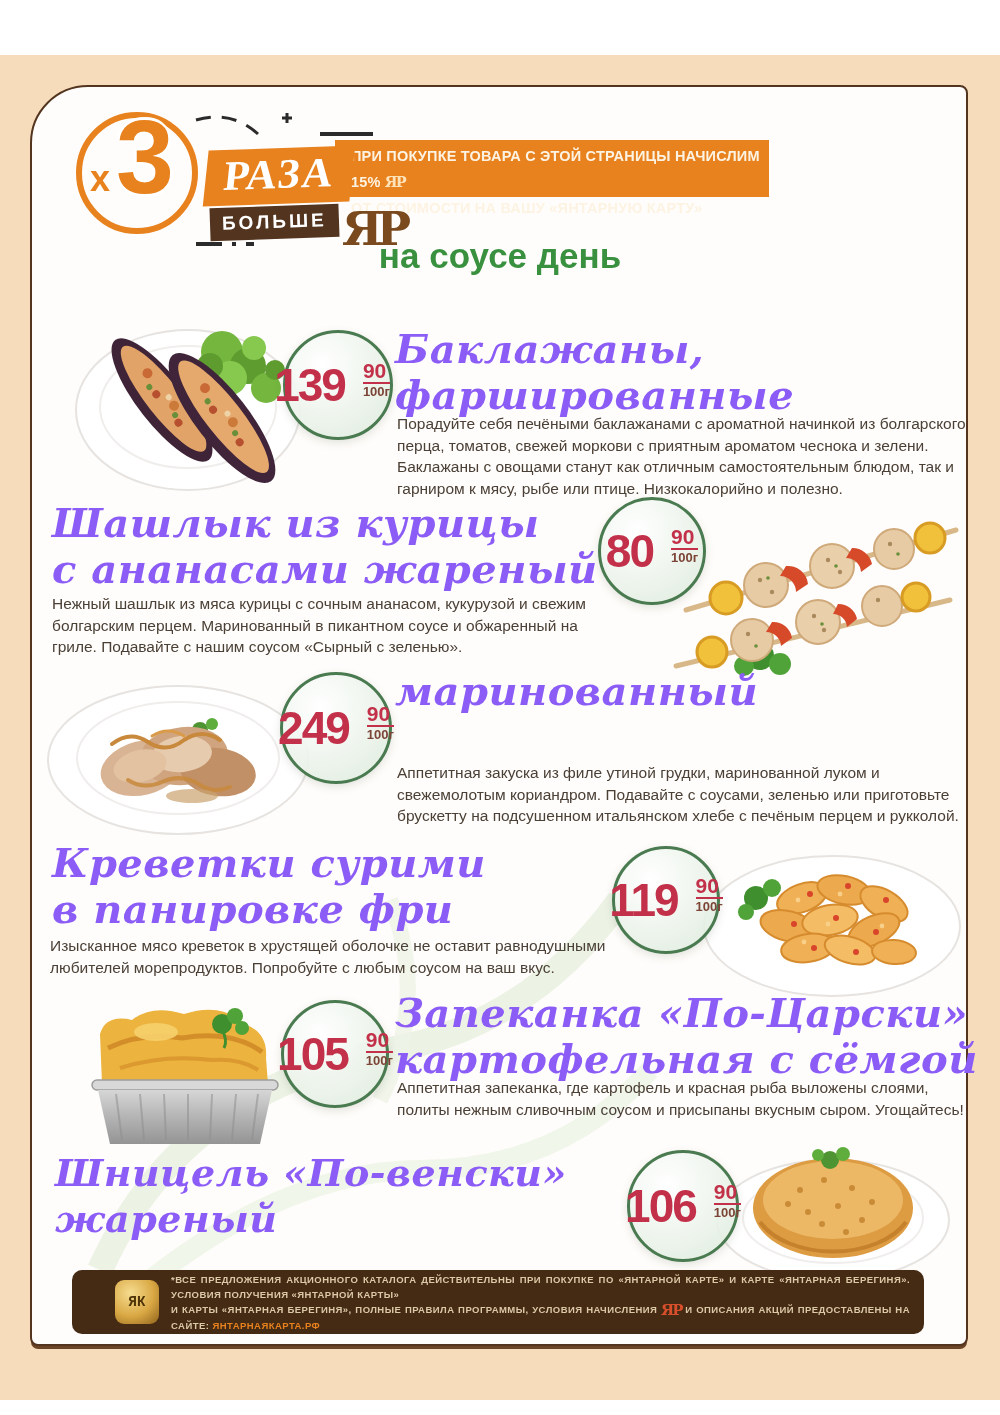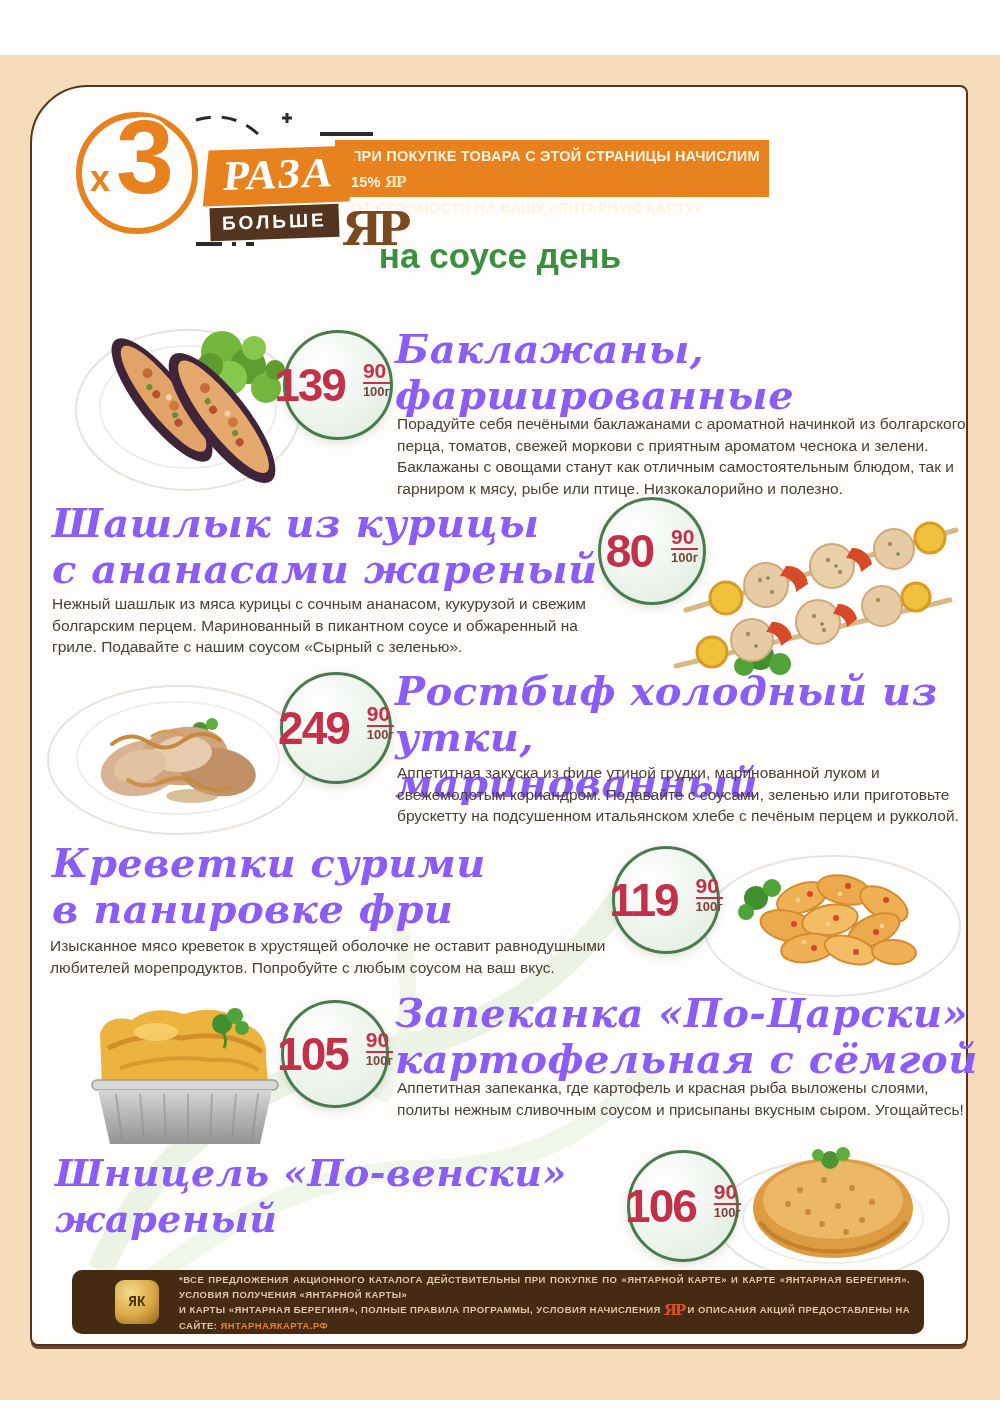--- a/index.html
+++ b/index.html
@@ -53,21 +53,21 @@
   .price-unit { display:block; font-size:13px; font-weight:700; color:#7c4436; line-height:1.25; }
   .dish-art { position:absolute; z-index:1; }
 
   
   .footer-bar { position:absolute; left:72px; top:1270px; width:852px; height:64px; background:#452a14;
                 border-radius:10px; display:flex; align-items:center; padding:0 14px 0 12px; z-index:3; }
   .footer-logo { width:44px; height:44px; border-radius:9px; flex:0 0 44px;
                  background:radial-gradient(circle at 35% 30%, #f6dc90 0%, #d9a844 55%, #8f621b 100%);
                  display:flex; align-items:center; justify-content:center;
                  font-family:Liberation Mono, monospace; font-weight:700; font-size:14px; color:#4f3408;margin-left:31px; }
-  .footer-text { flex:1; margin-left:20px; color:#dcc9a8; font-size:9.5px; line-height:15px;
+  .footer-text { flex:1; margin-left:12px; color:#dcc9a8; font-size:9.5px; line-height:15px;
                  letter-spacing:.45px; text-align:justify; font-weight:700; }
   .footer-text .yar2 { color:#d94f2b; font-family:"DejaVu Serif", serif; font-size:15px; letter-spacing:-2px; vertical-align:-2px; }
   .footer-site { color:#e8821e; font-weight:700; }
 </style>
 </head>
 <body>
 
 <div class="stage">
   <div class="peach-band"></div>
   <div class="panel"></div>
@@ -226,21 +226,20 @@
     <ellipse cx="150" cy="124" rx="26" ry="7" fill="#caa36f" opacity=".7"></ellipse>
   </svg>
   <div class="price-circle" style="left:280px; top:672px; width:112px; height:112px;">
     <span class="price-int">249</span>
     <span class="price-frac">
         <span class="price-cents">90</span>
         <span class="price-unit">100г</span>
       </span>
   </div>
   <div class="dish-title" style="left:395px; top:668px; width:585px;">
-    <div>Ростбиф холодный из утки,</div>
     <div>маринованный</div>
   </div>
   <div class="dish-desc" style="left:397px; top:762px; width:585px;">Аппетитная закуска из филе утиной грудки, маринованной луком и свежемолотым кориандром. Подавайте с соусами, зеленью или приготовьте брускетту на подсушенном итальянском хлебе с печёным перцем и рукколой.</div>
 
   <div class="dish-title" style="left:52px; top:840px; width:560px;">
     <div>Креветки сурими</div>
     <div>в панировке фри</div>
   </div>
   <div class="dish-desc" style="left:50px; top:935px; width:575px;">Изысканное мясо креветок в хрустящей оболочке не оставит равнодушными любителей морепродуктов. Попробуйте с любым соусом на ваш вкус.</div>
   <div class="price-circle" style="left:612px; top:846px; width:108px; height:108px;">

